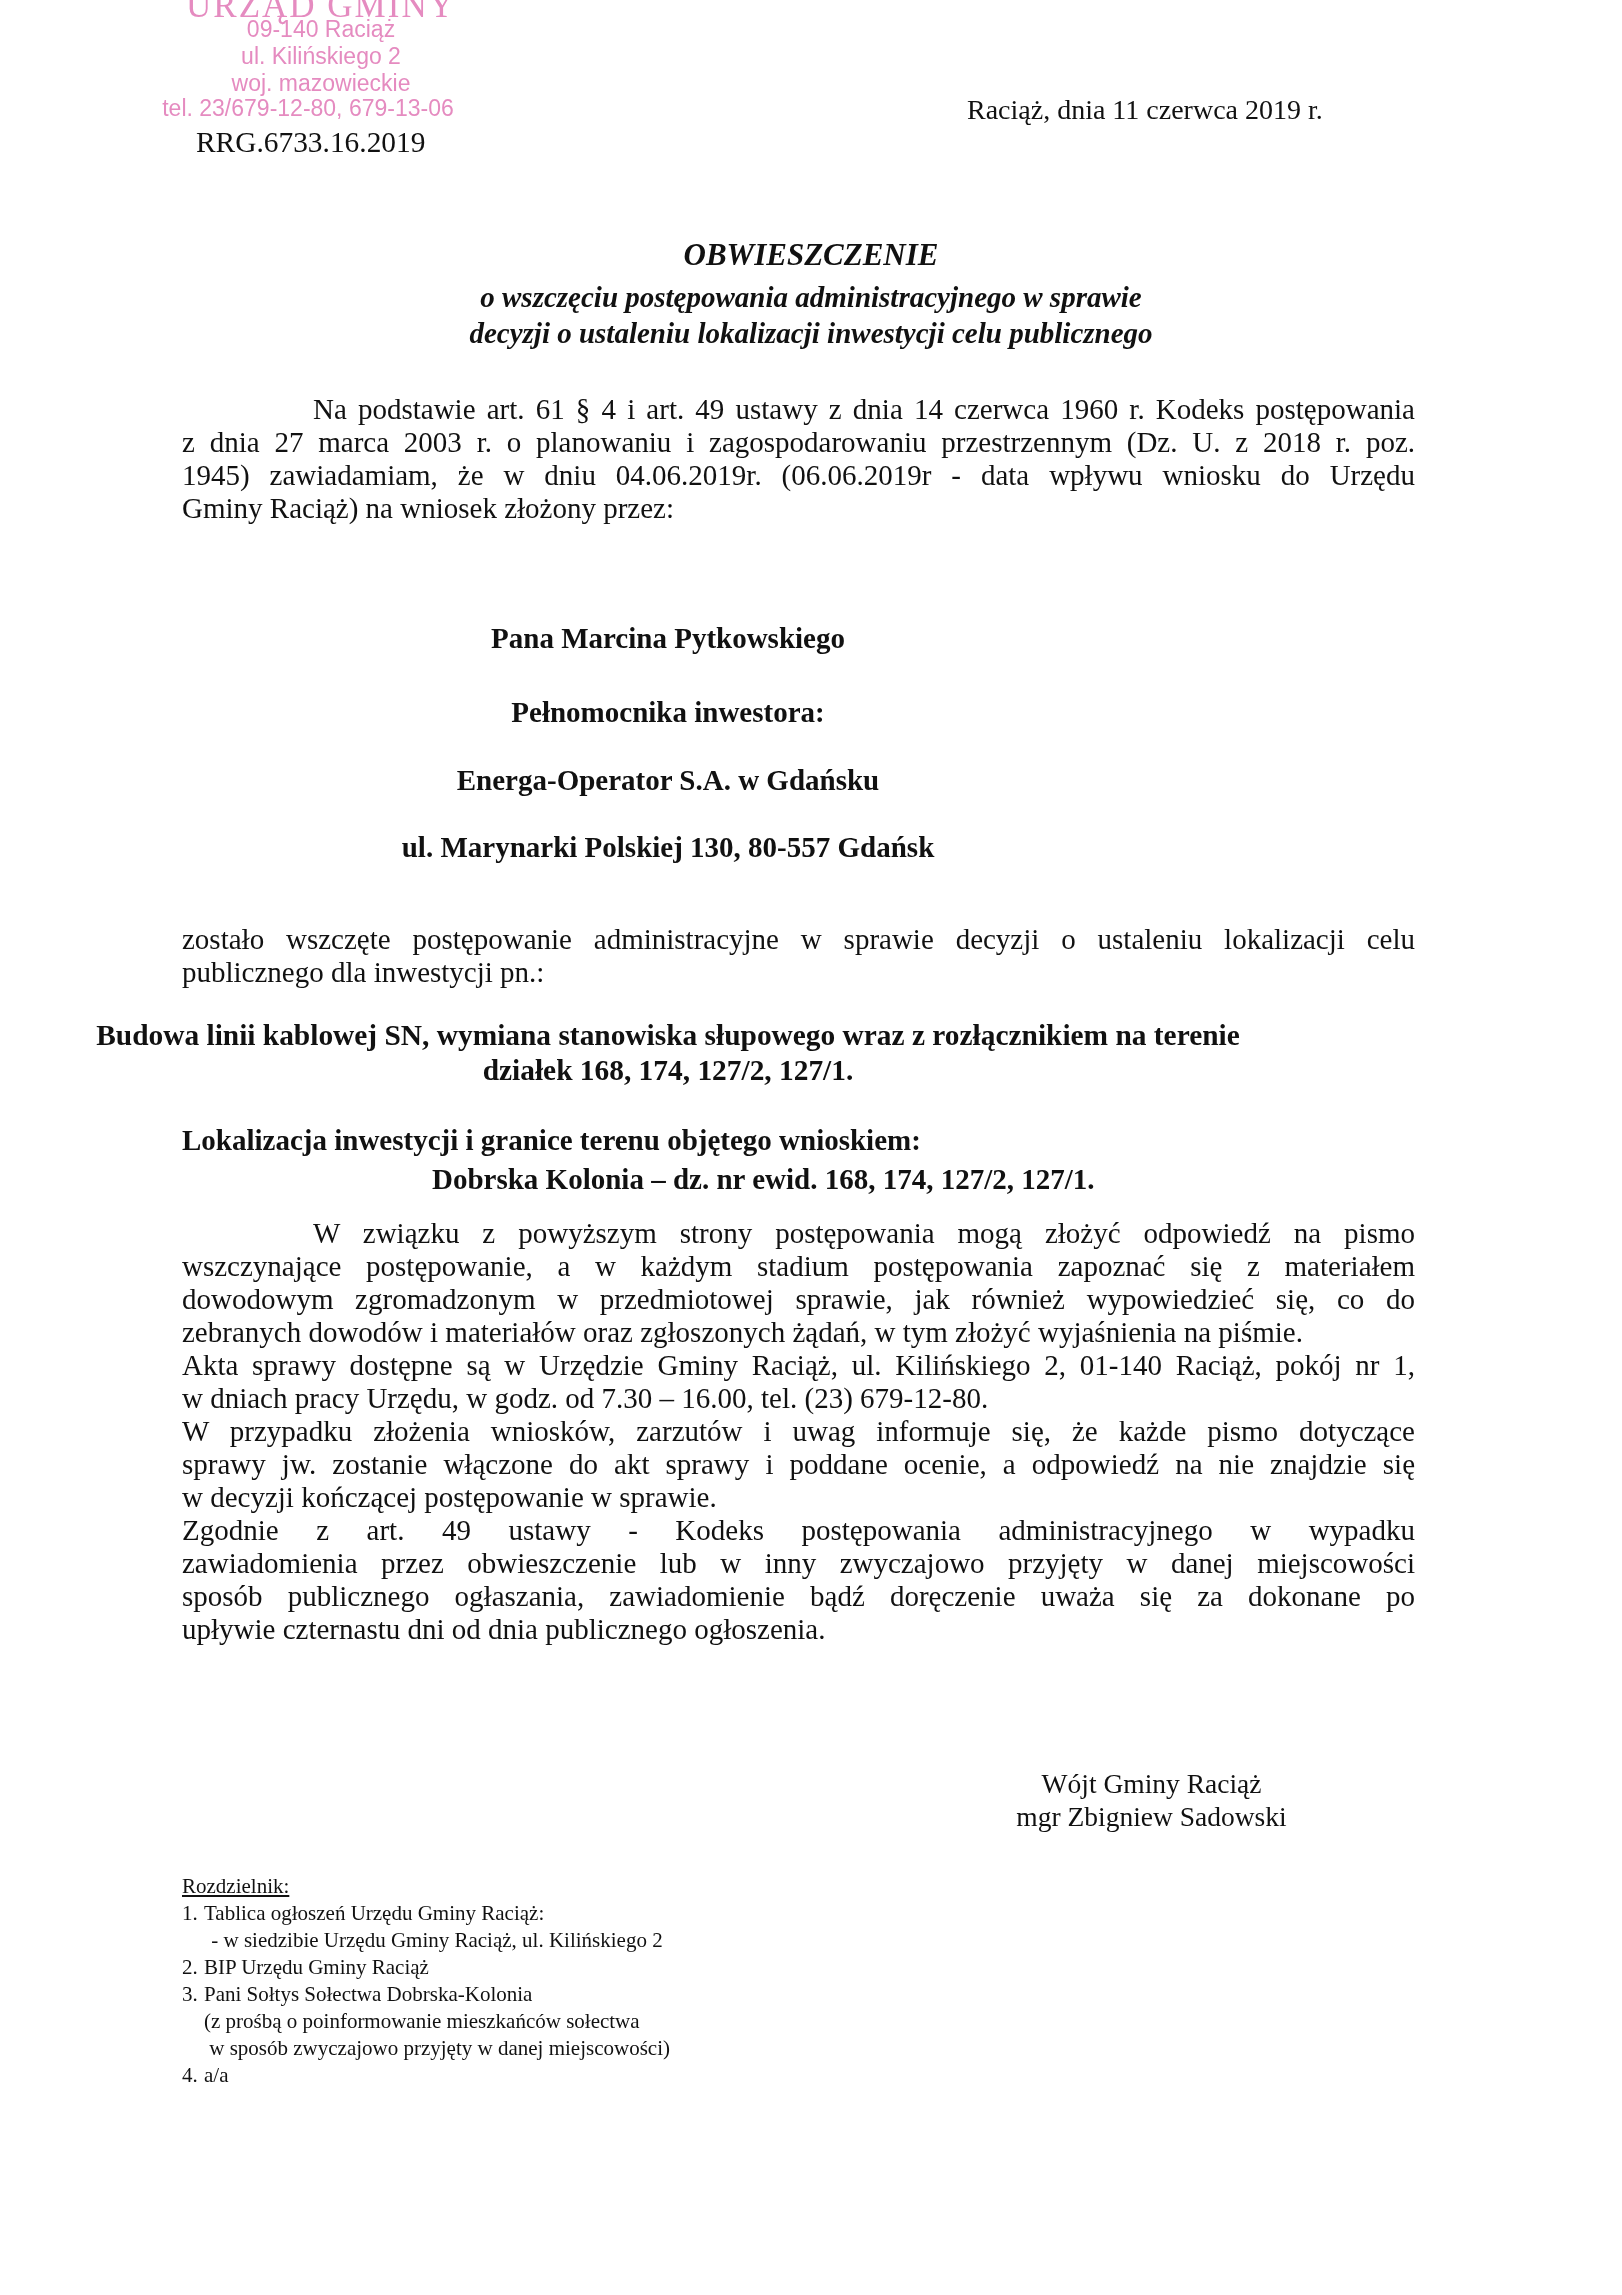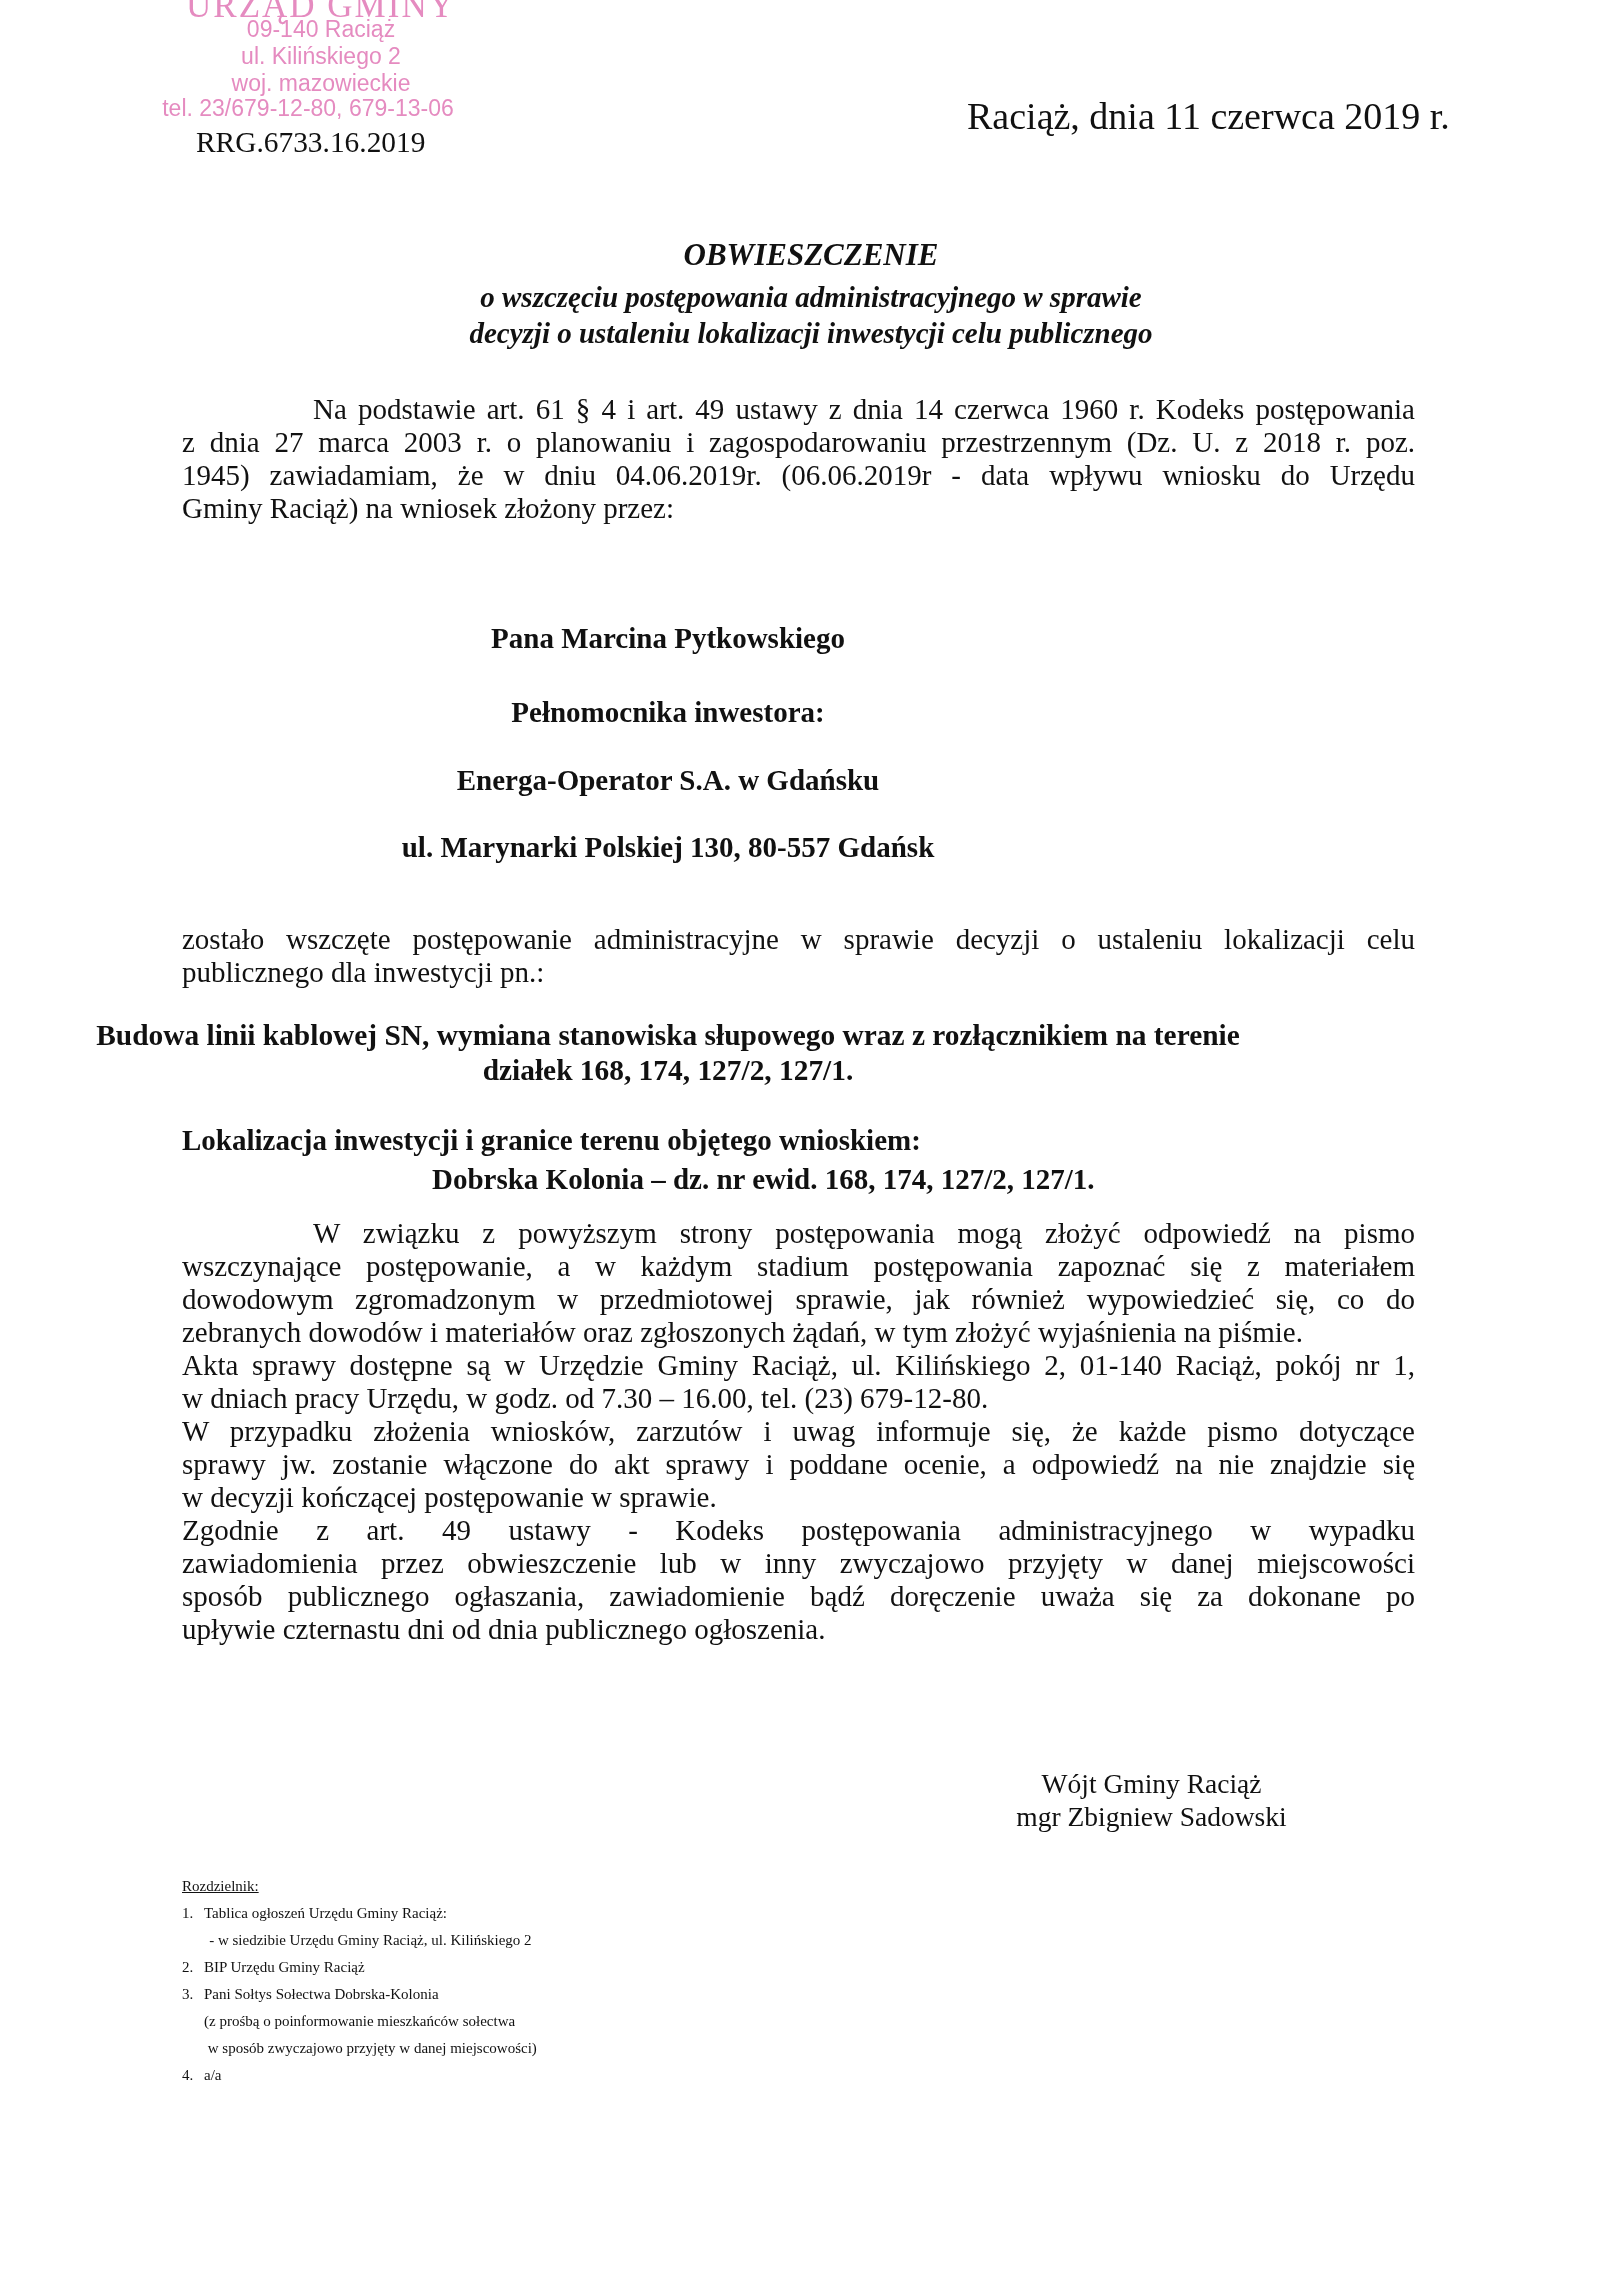--- a/index.html
+++ b/index.html
@@ -5,31 +5,31 @@
   html, body { margin: 0; padding: 0; background: #ffffff; }
   body { width: 1622px; height: 2295px; position: relative; overflow: hidden;
          font-family: "Liberation Serif", "DejaVu Serif", serif; color: #111; }
   .abs { position: absolute; }
   .stamp { left: 151px; top: -11.8px; width: 340px; text-align: center; color: #e58bc0;
            font-family: "Liberation Sans", "DejaVu Sans", sans-serif; line-height: 1; }
   .stamp .s-title { font-family: "Liberation Serif", serif; font-size: 35px; letter-spacing: 2px; height: 26px; overflow: visible; }
   .stamp .s-line { font-size: 23px; margin-top: 3.9px; }
   .stamp .s-tel { font-size: 23px; margin-top: 2px; margin-left: -26px; white-space: nowrap; }
   .ref { left: 196px; top: 126px; font-size: 29.4px; }
-  .date { left: 967px; top: 94px; font-size: 38px; text-align: right; }
+  .date { left: 967px; top: 94px; font-size: 28px; text-align: right; }
   .title { left: 0; width: 1622px; text-align: center; font-weight: bold; font-style: italic; }
   .t-main { top: 237px; font-size: 31px; }
   .t-sub1 { top: 281px; font-size: 29px; }
   .t-sub2 { top: 317px; font-size: 29px; }
   .para { left: 182px; width: 1233px; font-size: 29px; line-height: 33px; text-align: justify; }
   .indent { text-indent: 131px; }
   .center-b { left: 0; width: 1336px; text-align: center; font-weight: bold; font-size: 29px; }
   .bold { font-weight: bold; }
   .sig { font-size: 27.5px; line-height: 33px; text-align: center; left: 955px; width: 393px; }
-  .dist { left: 182px; font-size: 15px; line-height: 27px; }
+  .dist { left: 182px; font-size: 21px; line-height: 27px; }
   .dist .hdr { text-decoration: underline; }
   .dist .num { display: inline-block; width: 22px; }
   .dist .sub { padding-left: 22px; }
   .line { display: block; }
   .just-last { text-align-last: justify; }
 </style>
 </head>
 <body>
 
 <div class="abs stamp">

